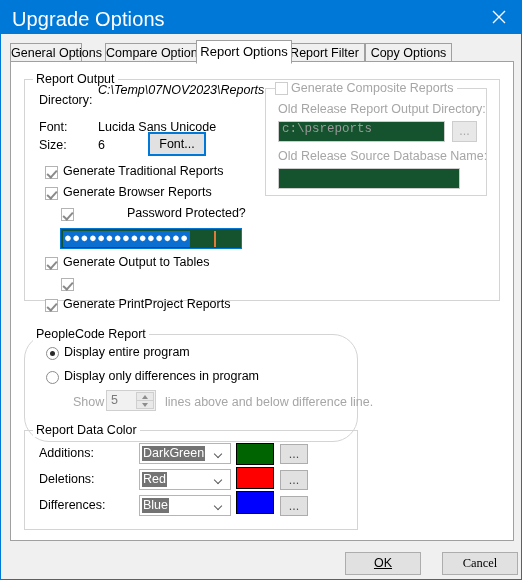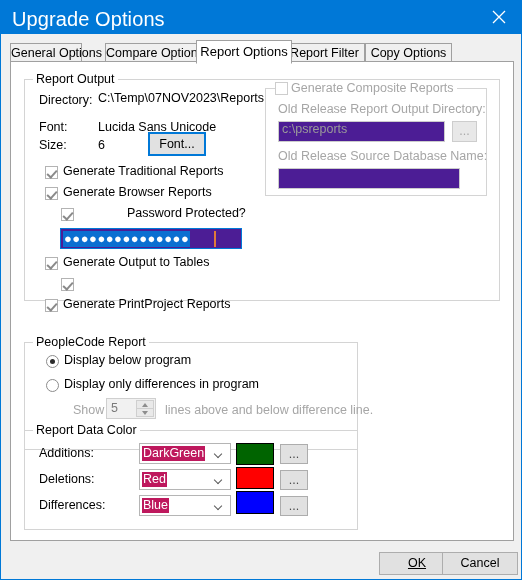--- a/index.html
+++ b/index.html
@@ -153,29 +153,30 @@
     cursor: default;
     white-space: nowrap;
   }
   .btn.focus {
     border: 2px solid #0078d7;
   }
 
   
   .tinput {
     position:absolute;
-    background: #4c1d95;
+    background: #14532d;
     border: 1px solid #cccccc;
     box-sizing: border-box;
     font-size: 12.5px;
     color: #9a9a9a;
     padding-left: 3px;
     overflow: hidden;
     white-space: nowrap;
     cursor: text;
+    font-family: Liberation Mono, monospace;
   }
   #password-input {
     border: 1px solid #0078d7;
     color: #000;
     padding-left: 0px;
   }
   #password-sel {
     position:absolute; left: 2px; top: 2px;
     height: 16px;
     background: #0b6fd1;
@@ -225,21 +226,21 @@
   
   .combo {
     position:absolute;
     background: #ffffff;
     border: 1px solid #b5b5b5;
     box-sizing: border-box;
     cursor: default;
   }
   .combo .sel {
     position:absolute; left: 2px; top: 2px;
-    background: #be185d;
+    background: #737373;
     color: #ffffff;
     font-size: 12.5px;
     padding: 0 1px;
     line-height: 15px;
     height: 15px;
     white-space: nowrap;
   }
   .combo .chev {
     position:absolute; right: 8px; top: 7px;
     width: 7px; height: 7px;
@@ -306,21 +307,21 @@
     <div class="tab" style="left:355px; width:87px;">Copy Options</div>
     <div class="tab" style="left:274px; width:81px;">Report Filter</div>
   </div>
 
   <div id="tabpage">
 
     <div class="group" style="left:13px; top:17px; width:476px; height:222px;">
       <div class="glabel">Report Output</div>
 
       <div class="lbl" style="left:14px; top:13px;">Directory:</div>
-      <div class="lbl" style="left:73px; top:11px;">C:\Temp\07NOV2023\Reports</div>
+      <div class="lbl" style="left:73px; top:3px;font-style:italic;">C:\Temp\07NOV2023\Reports</div>
 
       <div class="lbl" style="left:14px; top:40px;">Font:</div>
       <div class="lbl" style="left:73px; top:40px;">Lucida Sans Unicode</div>
 
       <div class="lbl" style="left:14px; top:58px;">Size:</div>
       <div class="lbl" style="left:73px; top:58px;">6</div>
 
       <div class="btn focus" style="left:123px; top:52px; width:58px; height:24px; line-height:20px;">Font...</div>
 
       <div class="cb checked" style="left:20px; top:86px;"></div>
@@ -351,25 +352,25 @@
 
         <div class="lbl dim" style="left:12px; top:13px;">Old Release Report Output Directory:</div>
         <div class="tinput" style="left:12px; top:32px; width:167px; height:21px;">c:\psreports</div>
         <div class="ellipsis-btn dim" style="left:186px; top:32px; width:25px; height:21px;">...</div>
 
         <div class="lbl dim" style="left:12px; top:60px;">Old Release Source Database Name:</div>
         <div class="tinput" style="left:12px; top:79px; width:182px; height:21px;"></div>
       </div>
     </div>
 
-    <div class="group" style="left:13px; top:280px; width:334px; height:108px;">
+    <div class="group" style="left:13px; top:272px; width:334px; height:108px;border-radius:25px;">
       <div class="glabel">PeopleCode Report</div>
 
       <div class="rb selected" style="left:21px; top:12px;"></div>
-      <div class="lbl" style="left:39px; top:10px;">Display below program</div>
+      <div class="lbl" style="left:39px; top:10px;">Display entire program</div>
 
       <div class="rb" style="left:21px; top:36px;"></div>
       <div class="lbl" style="left:39px; top:34px;">Display only differences in program</div>
 
       <div class="lbl dim" style="left:48px; top:60px;">Show</div>
       <div id="spin-box" style="left:81px; top:55px; width:50px; height:21px;">
         <span id="spin-value">5</span>
         <div class="spin-btn up" style="top:1px;">
             <span class="arrow"></span>
           </div>
@@ -403,16 +404,16 @@
       <div class="combo" style="left:114px; top:64px; width:92px; height:21px;">
         <span class="sel">Blue</span>
         <span class="chev"></span>
       </div>
       <div class="swatch" style="left:211px; top:60px; width:38px; height:23px; background:#0000ff;"></div>
       <div class="ellipsis-btn" style="left:255px; top:65px; width:28px; height:20px;">...</div>
     </div>
 
   </div>
 
-  <div class="bottom-btn" style="left:378px;text-decoration:underline;">OK</div>
-  <div class="bottom-btn" style="left:441px;">Cancel</div>
+  <div class="bottom-btn" style="left:344px;text-decoration:underline;">OK</div>
+  <div class="bottom-btn" style="left:441px;font-family:Liberation Serif, serif;">Cancel</div>
 
 </div>
 
 </body></html>

